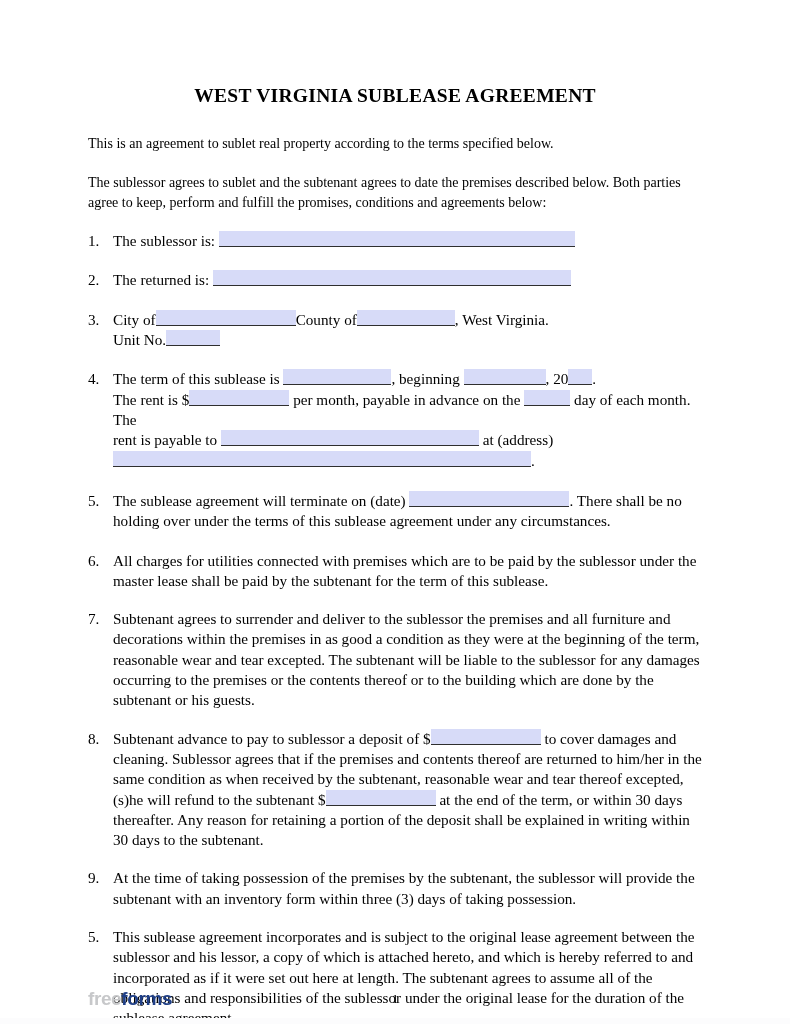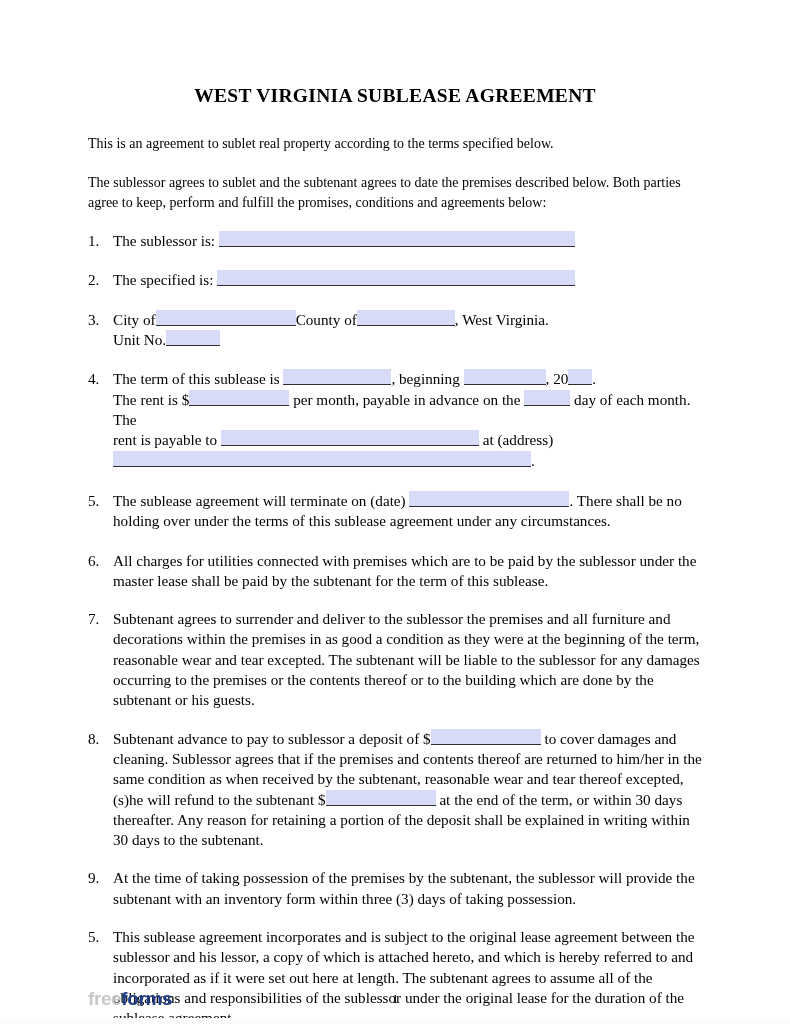--- a/index.html
+++ b/index.html
@@ -136,21 +136,21 @@
       <span class="num">1.</span>
       <span class="body">
         <span>The sublessor is:</span>
         <span class="blank" style="width:356px;"></span>
       </span>
     </div>
 
     <div class="clause" style="margin-bottom:20px;">
       <span class="num">2.</span>
       <span class="body">
-        <span>The specified is:</span>
+        <span>The returned is:</span>
         <span class="blank" style="width:358px;"></span>
       </span>
     </div>
 
     <div class="clause" style="margin-bottom:19px;">
       <span class="num">3.</span>
       <span class="body">
         <div>
           <span>City of</span><span class="blank" style="width:140px;"></span><span>County of</span><span class="blank" style="width:98px;"></span><span>, West Virginia.</span>
         </div>

